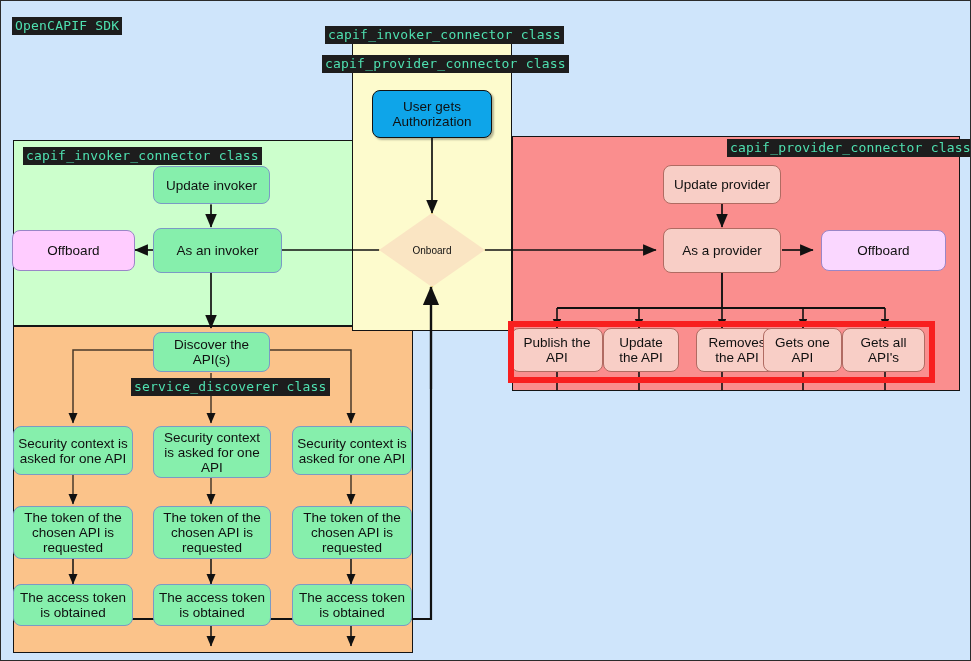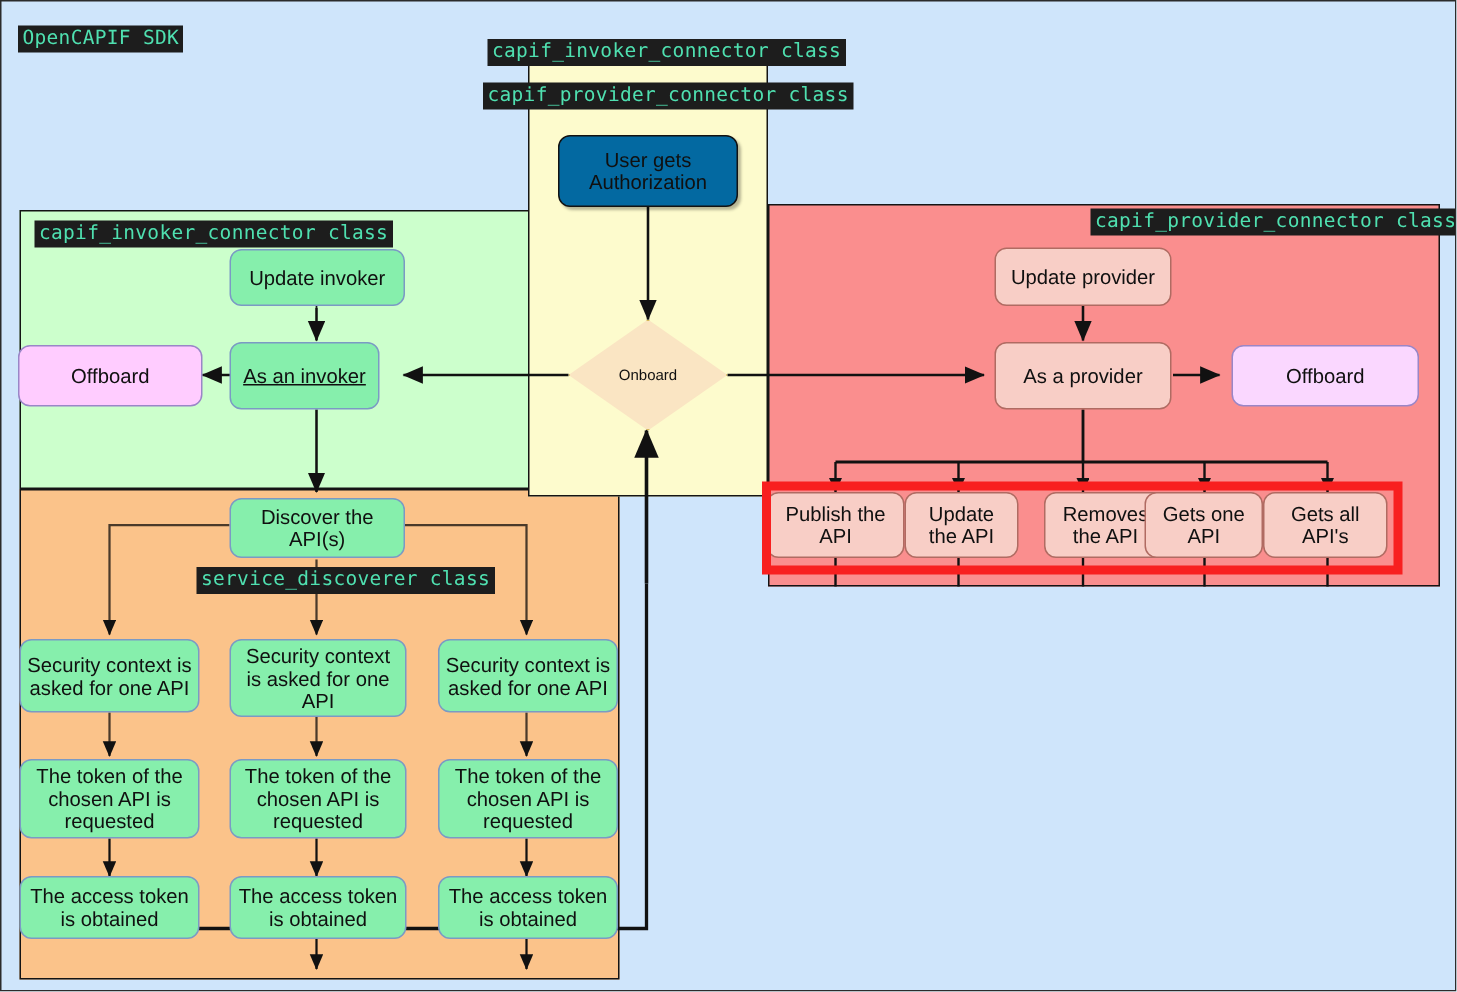--- a/index.html
+++ b/index.html
@@ -13,21 +13,21 @@
   #reg-provider{background:#fa8e8e;}
 
   .tag{position:absolute;background:#1d1d1d;color:#4fe0b0;
        font-family:"DejaVu Sans Mono","Liberation Mono",monospace;
        font-size:13px;line-height:16px;padding:1px 3px;white-space:nowrap;letter-spacing:.2px;}
 
   .node{position:absolute;box-sizing:border-box;display:flex;align-items:center;
         justify-content:center;text-align:center;border-radius:8px;
         font-size:13.5px;line-height:15px;color:#101010;padding:2px 4px;}
   .n-blue{background:#86efac;border:1.3px solid #7b9ac4;}
-  .n-white{background:#0369a1;border:1.3px solid #121212;box-shadow:2px 2px 2px rgba(0,0,0,.28);}
+  .n-white{background:#0ea5e9;border:1.3px solid #121212;box-shadow:2px 2px 2px rgba(0,0,0,.28);}
   .n-pinkmag{background:#ffccff;border:1.3px solid #9a86c7;}
   .n-pinklt{background:#fad7ff;border:1.3px solid #9a86c7;}
   .n-salmon{background:#f8cec6;border:1.3px solid #b06b62;}
 
   .diamond{position:absolute;box-sizing:border-box;}
   .diamond .dshape{position:absolute;inset:0;background:#fae5c3;
       border:1.3px solid #d6b656;
       clip-path:polygon(50% 0,100% 50%,50% 100%,0 50%);}
   .diamond .dlabel{position:absolute;inset:0;display:flex;align-items:center;
       justify-content:center;font-size:10px;color:#101010;}
@@ -141,21 +141,21 @@
 
   <div class="node n-white" style="left:371px;top:89px;width:120px;height:48px;">User gets Authorization</div>
 
   <div class="diamond" style="left:378px;top:212px;width:106px;height:74px;">
     <div class="dshape"></div>
     <div class="dlabel">Onboard</div>
   </div>
 
   <div class="node n-blue" style="left:152px;top:165px;width:117px;height:38px;">Update invoker</div>
 
-  <div class="node n-blue" style="left:152px;top:227px;width:100px;height:45px;text-decoration:underline;">As an invoker</div>
+  <div class="node n-blue" style="left:152px;top:227px;width:129px;height:45px;">As an invoker</div>
 
   <div class="node n-pinkmag" style="left:11px;top:229px;width:123px;height:41px;">Offboard</div>
 
   <div class="node n-salmon" style="left:662px;top:164px;width:118px;height:39px;">Update provider</div>
 
   <div class="node n-salmon" style="left:662px;top:227px;width:118px;height:45px;">As a provider</div>
 
   <div class="node n-pinklt" style="left:820px;top:229px;width:125px;height:41px;">Offboard</div>
 
   <div class="node n-salmon" style="left:510px;top:327px;width:92px;height:44px;">Publish the API</div>

